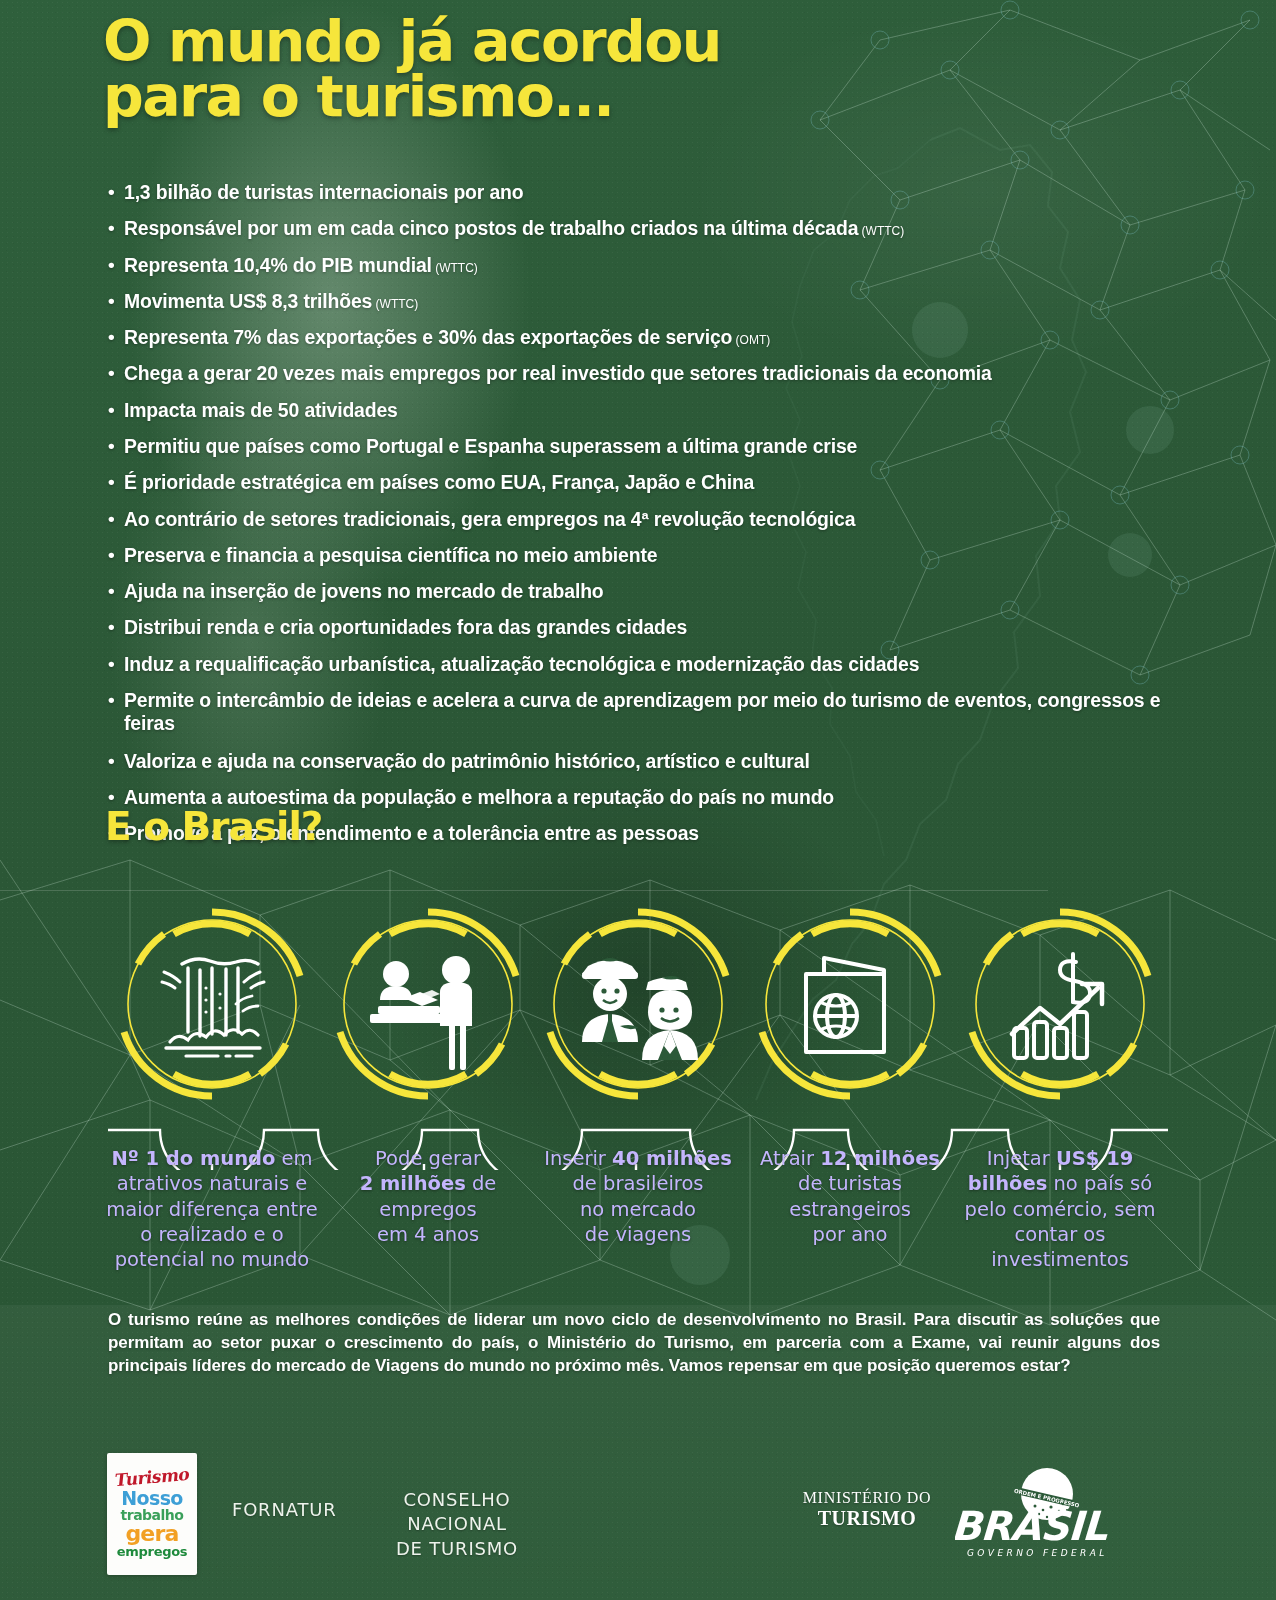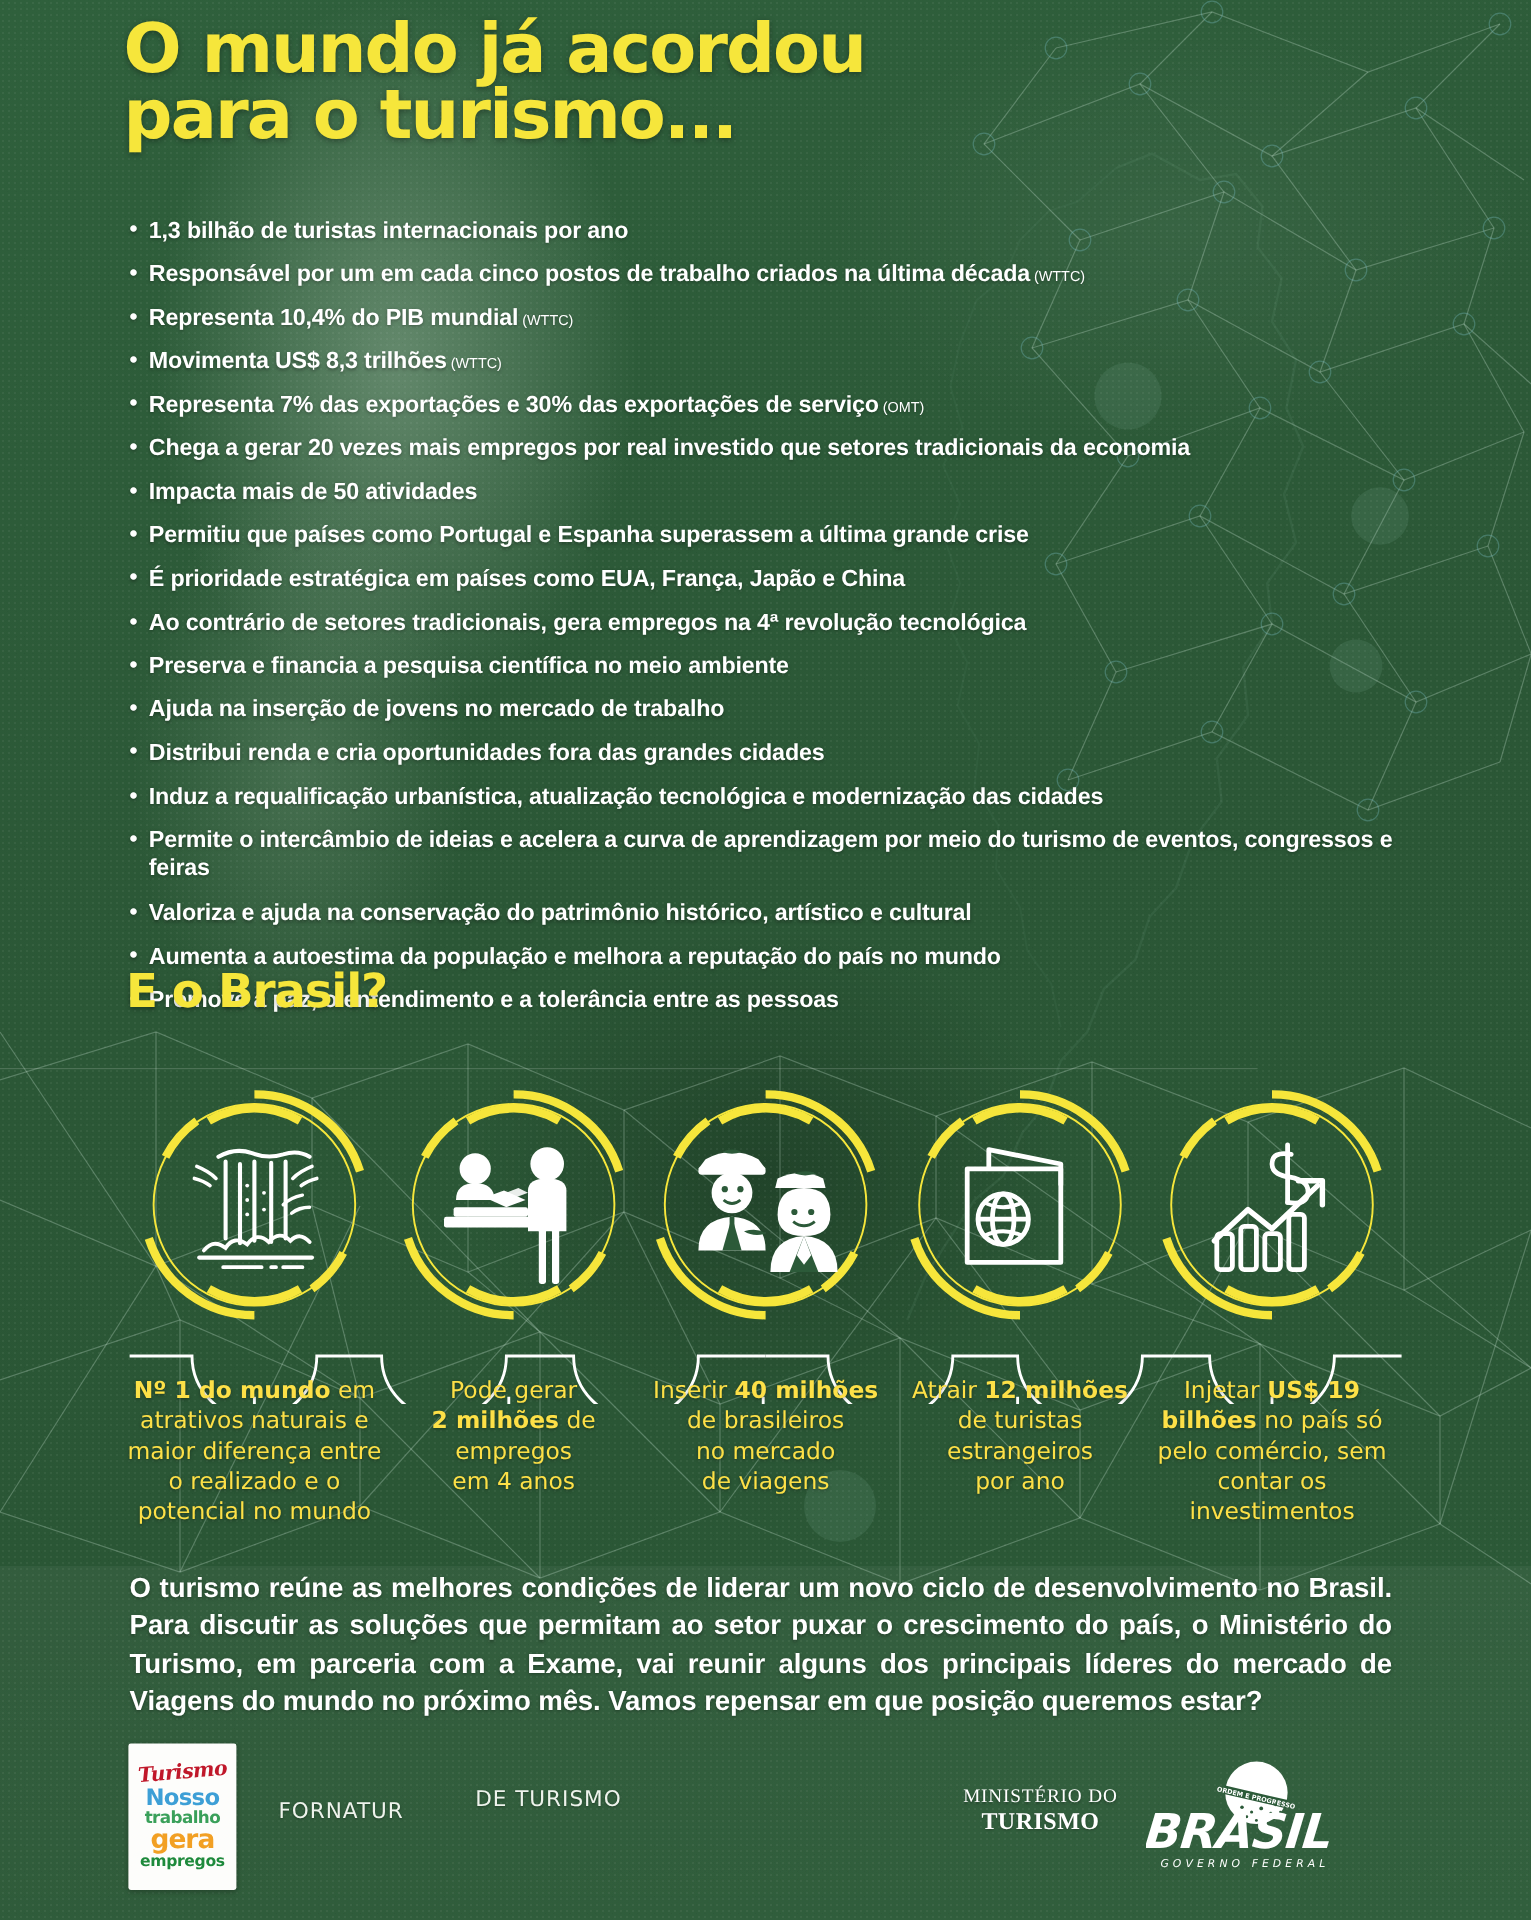--- a/index.html
+++ b/index.html
@@ -86,33 +86,33 @@
   .circle-wrap svg { display:block; }
 
   
   #connector { position:absolute; left:0; top:1060px; width:1276px; height:110px; }
 
   
   .captions { position:absolute; left:0; top:1146px; width:1276px; }
   .caption {
     position:absolute; width:216px;
     text-align:center;
-    color:#fde047;
+    color:#c4b5fd;
     font-family:"DejaVu Sans", sans-serif;
     font-weight:400; font-size:19.5px; line-height:1.3;
     text-shadow:0 1px 3px rgba(0,0,0,.4);
   }
   .caption b { font-weight:700; }
 
   
   .closing {
     position:absolute; left:108px; top:1308px; width:1052px;
     color:#ffffff;
     font-family:"Liberation Sans", sans-serif;
-    font-weight:700; font-size:23px; line-height:1.36;
+    font-weight:700; font-size:17px; line-height:1.36;
     letter-spacing:-.1px;
     text-align:justify;
     text-shadow:0 1px 3px rgba(0,0,0,.35);
   }
 
   
   #footer { position:absolute; left:0; top:1452px; width:1276px; height:148px; }
 
   .logo-card {
     position:absolute; left:107px; top:1px;
@@ -512,20 +512,21 @@
       <div class="lc-l1">Turismo</div>
       <div class="lc-l2">Nosso</div>
       <div class="lc-l3">trabalho</div>
       <div class="lc-l4">gera</div>
       <div class="lc-l5">empregos</div>
     </div>
 
     <div class="foot-text" id="fornatur">FORNATUR</div>
 
     <div class="foot-text" id="cnt">
+      <div>CONSELHO NACIONAL</div>
       <div>DE TURISMO</div>
     </div>
 
     <div id="mtur">
       <div class="m1">MINISTÉRIO DO</div>
       <div class="m2">TURISMO</div>
     </div>
 
     <svg id="brasil-logo" width="185" height="96" viewBox="0 0 185 96">
       <g>

